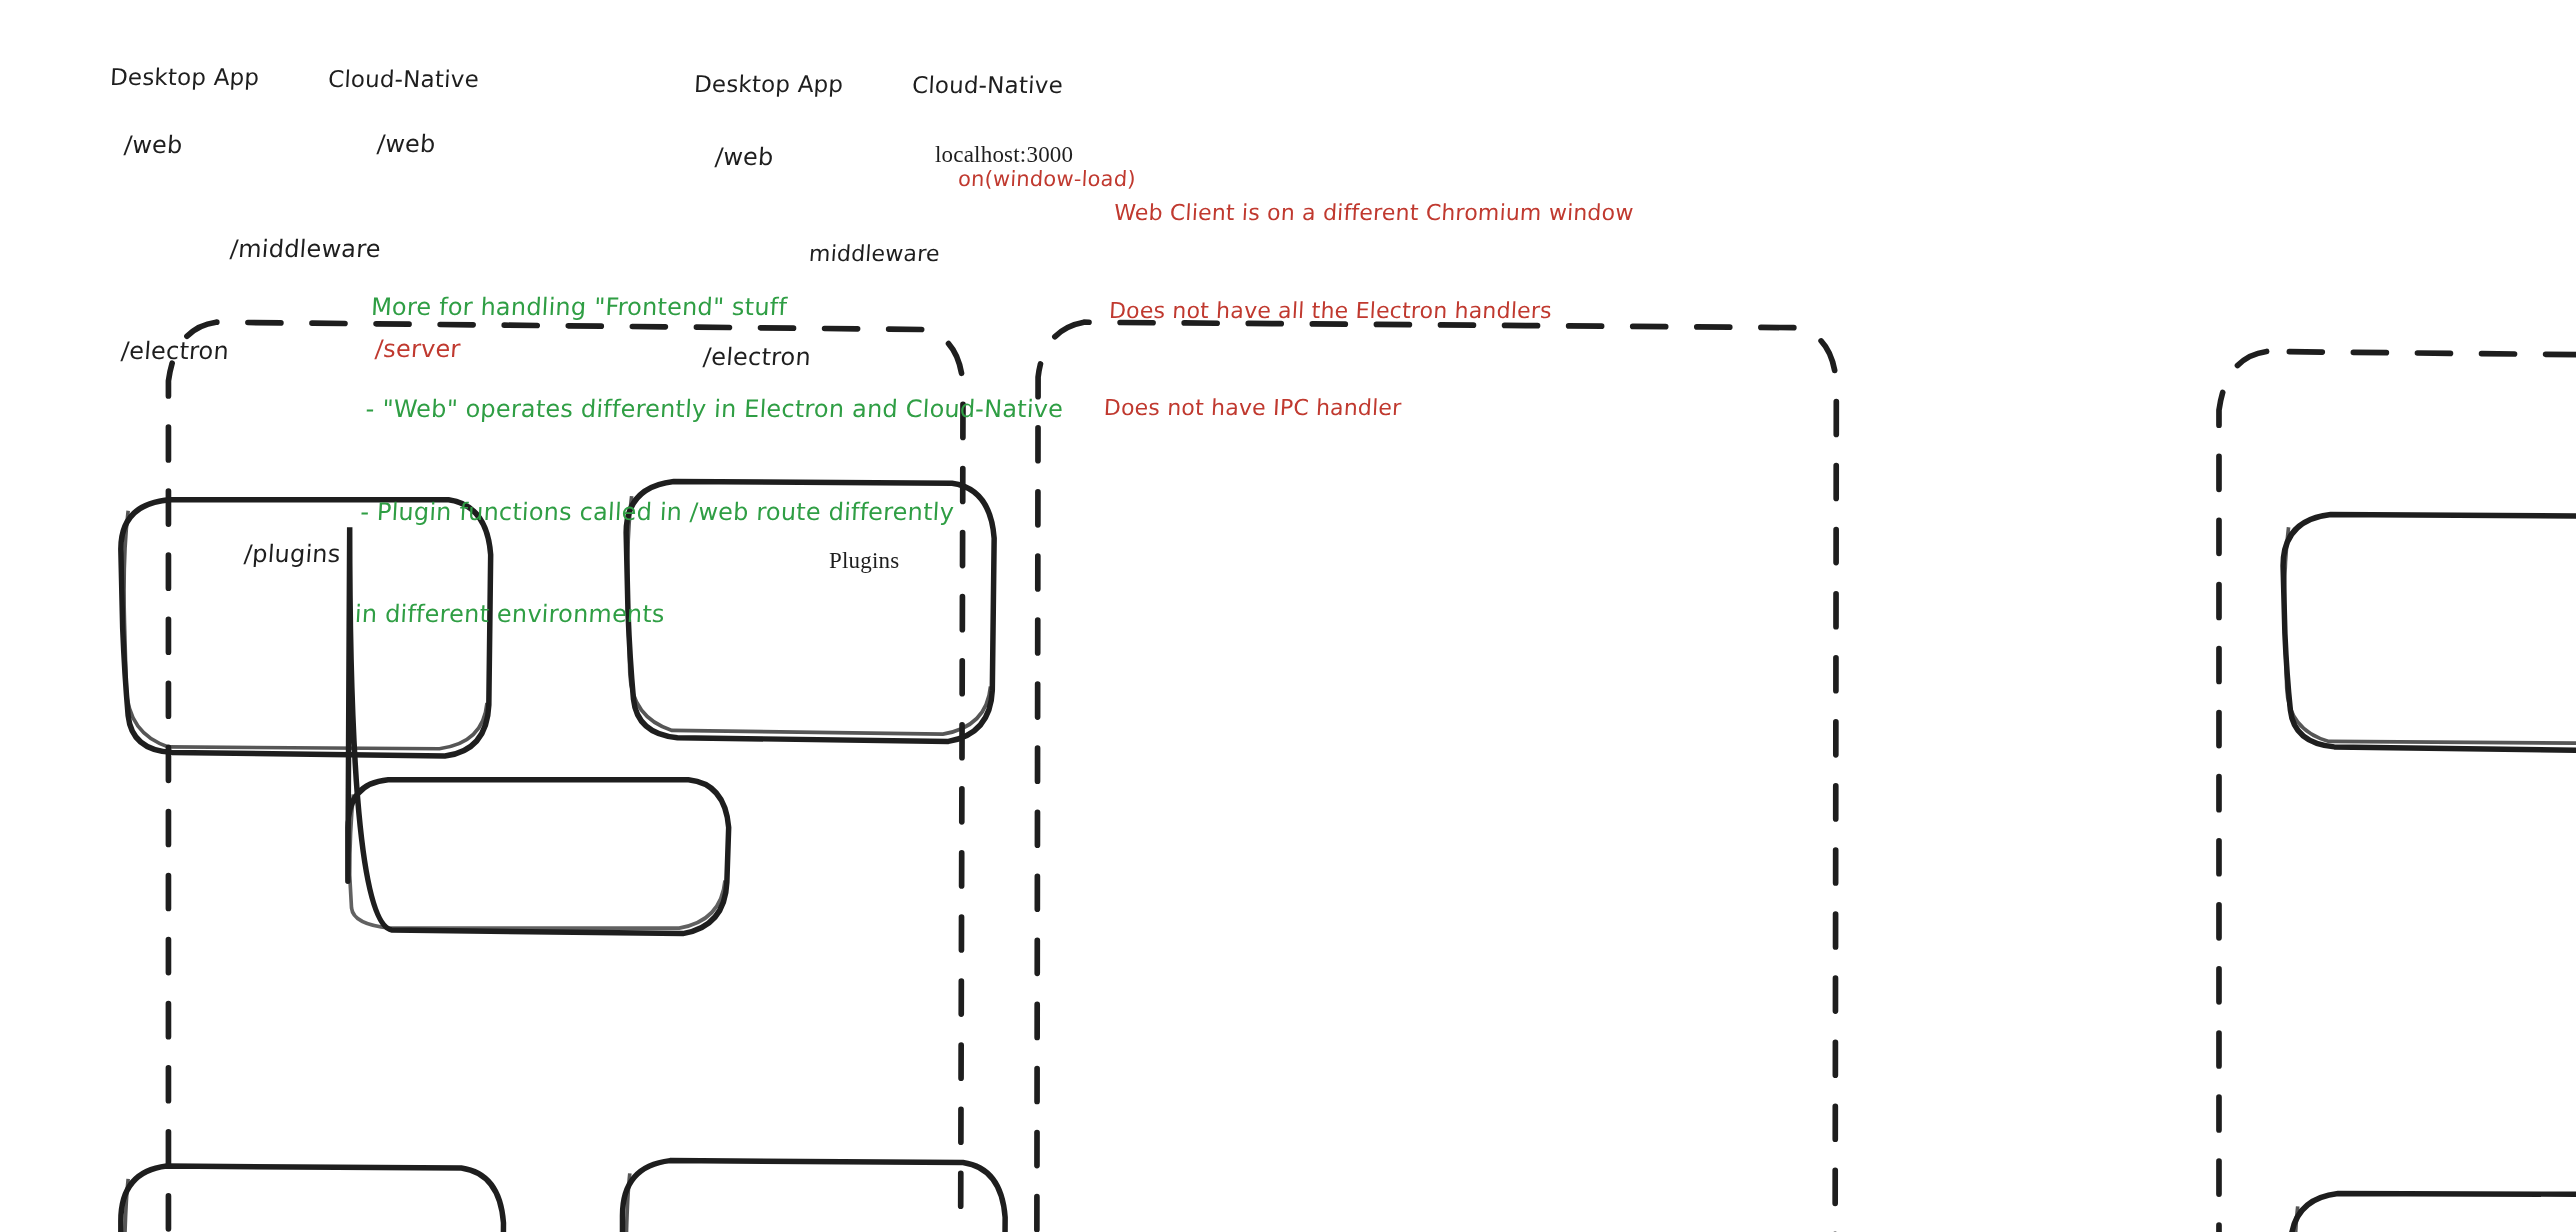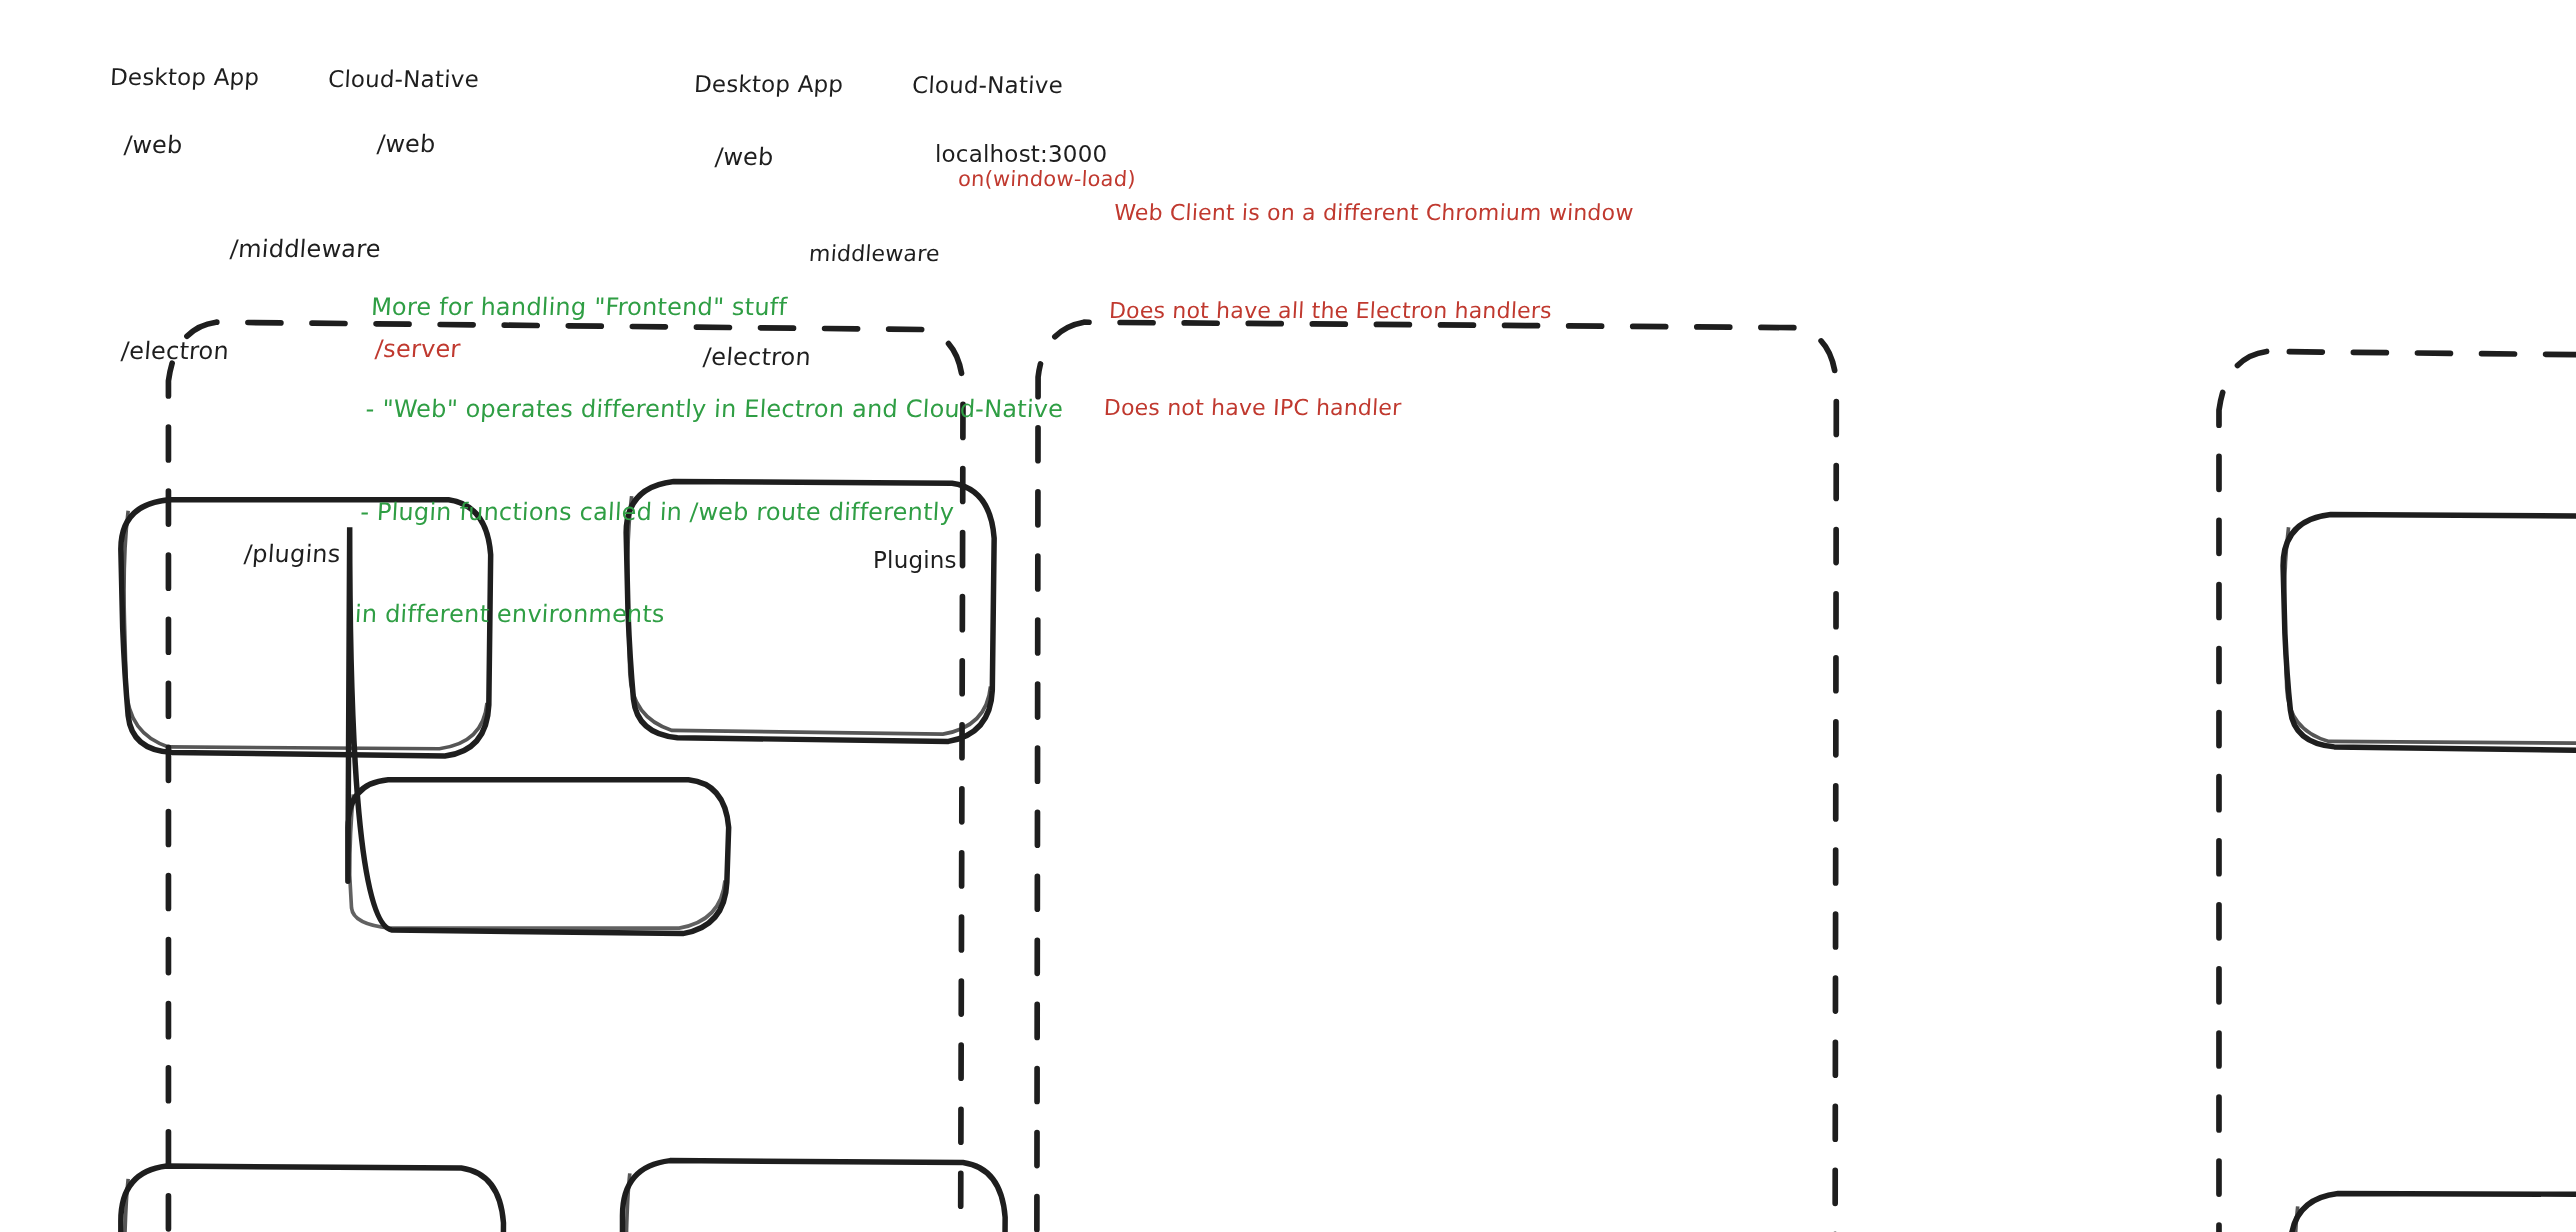--- a/index.html
+++ b/index.html
@@ -40,20 +40,21 @@
     color: #1e1e1e;
     transform: skewX(-3deg);
   }
   .box-label {
     font-size: 24px;
     color: #1e1e1e;
     transform: skewX(-4deg);
   }
   .box-label.plain {
     transform: skewX(0deg);
+    font-family: Liberation Serif, serif;
   }
   .note-green {
     font-size: 24px;
     color: #2f9e44;
     line-height: 1.42;
     transform: skewX(-3deg);
   }
   .note-red {
     font-size: 22px;
     color: #c0392f;
@@ -220,21 +221,21 @@
   <div class="txt box-label" style="left:715px; top:141px;">/web</div>
 
   <div class="txt box-label plain" style="left:935px; top:139px; font-size:23px;">localhost:3000</div>
 
   <div class="txt inline-red" style="left:958px; top:165px;">on(window-load)</div>
 
   <div class="txt box-label" style="left:809px; top:239px; font-size:22px;">middleware</div>
 
   <div class="txt box-label" style="left:703px; top:341px;">/electron</div>
 
-  <div class="txt box-label plain" style="left:829px; top:545px; font-size:23px;margin-left:44px;">Plugins</div>
+  <div class="txt box-label plain" style="left:829px; top:545px; font-size:23px;">Plugins</div>
 
   <div class="txt note-red" style="left:1109px; top:132px;">
     <div>Web Client is on a different Chromium window</div>
     <div>Does not have all the Electron handlers</div>
     <div>Does not have IPC handler</div>
   </div>
 
 </div>
 
 

